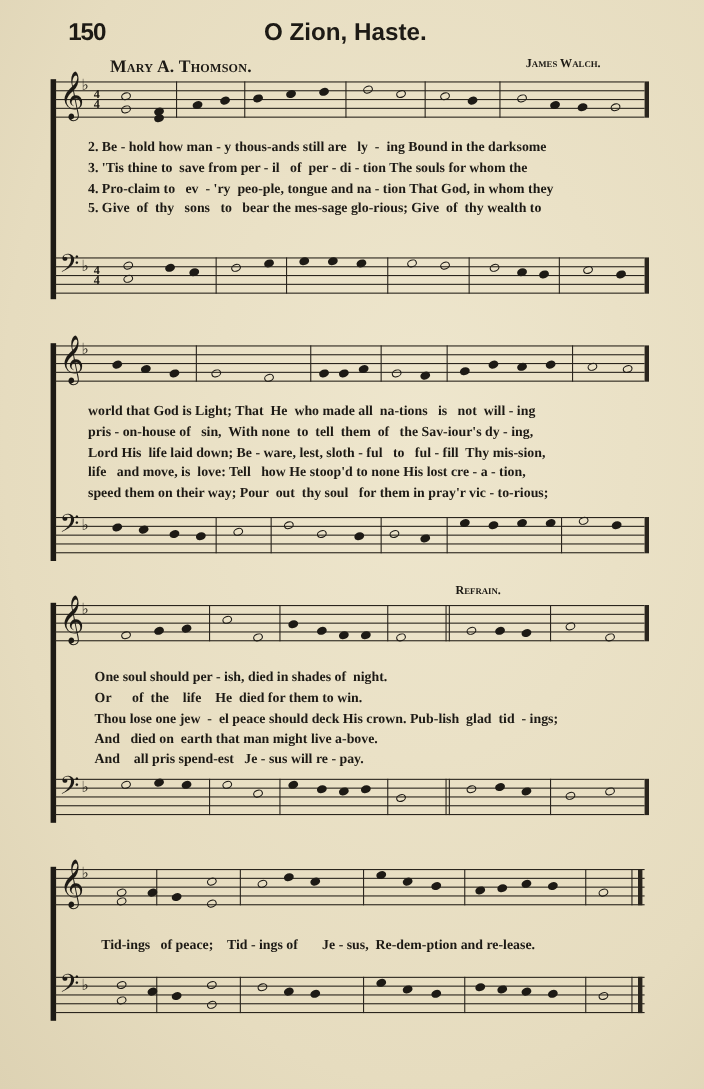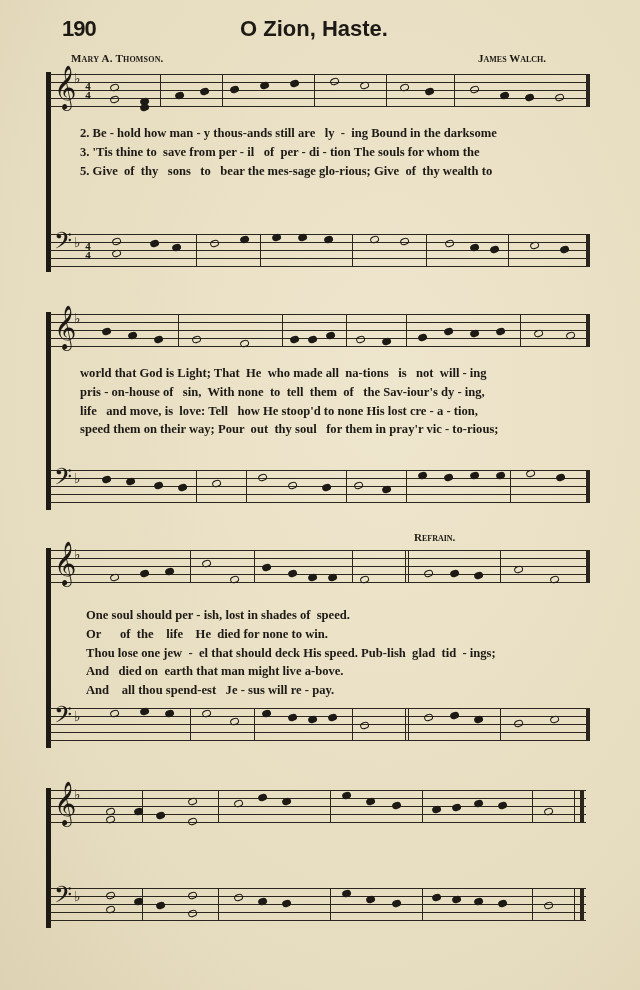--- a/index.html
+++ b/index.html
@@ -6,21 +6,21 @@
     body {
       width: 640px; height: 990px; overflow: hidden;
       background: #e9e0c4;
       font-family: "Liberation Serif", "DejaVu Serif", serif;
       color: #1d1a15;
       position: relative;
     }
     .page { position: absolute; inset: 0; background: radial-gradient(ellipse at 60% 40%, #eee6cd 0%, #e6dcbf 70%, #ddd2b3 100%); }
     .hymn-number { position: absolute; left: 62px; top: 16px; font-size: 22px; font-weight: bold; font-family: "Liberation Sans", "DejaVu Sans", sans-serif; letter-spacing: -1px; }
     .hymn-title { position: absolute; left: 240px; top: 16px; font-size: 22px; font-weight: bold; font-family: "Liberation Sans", "DejaVu Sans", sans-serif; }
-    .author { position: absolute; left: 71px; top: 52px; font-size: 11px; font-weight: bold; font-variant: small-caps; letter-spacing: 0.2px; }
+    .author { position: absolute; left: 100px; top: 52px; font-size: 16px; font-weight: bold; font-variant: small-caps; letter-spacing: 0.2px; }
     .composer { position: absolute; left: 478px; top: 52px; font-size: 11px; font-weight: bold; font-variant: small-caps; }
     .refrain-label { position: absolute; left: 414px; top: 531px; font-size: 11px; font-weight: bold; font-variant: small-caps; }
 
     .system { position: absolute; left: 46px; width: 540px; }
     .system-bar { position: absolute; left: 0; width: 5px; background: #1d1a15; }
     .staff { position: absolute; left: 4px; right: 0; height: 33px; }
     .staff .line { position: absolute; left: 0; right: 0; height: 1.3px; background: #2a251d; }
     .staff .bar { position: absolute; top: 0; width: 1.4px; height: 33px; background: #2a251d; }
     .staff .bar.end { width: 4px; }
     .clef { position: absolute; left: 4px; font-size: 38px; line-height: 1; }
@@ -31,21 +31,21 @@
 
     .lyrics { position: absolute; left: 80px; width: 510px; font-size: 12.6px; line-height: 18.8px; }
     .lyric-line { white-space: pre; font-weight: 600; }
     .refrain-extra { font-weight: bold; }
   </style>
 </head>
 <body>
 
 <div class="page">
 
-  <div class="hymn-number">190</div>
+  <div class="hymn-number">150</div>
   <div class="hymn-title">O Zion, Haste.</div>
   <div class="author">Mary A. Thomson.</div>
   <div class="composer">James Walch.</div>
 
   <div class="system" style="top:72px;">
     <div class="system-bar" style="top:0;height:200px;"></div>
     <div class="staff" style="top:2px;">
       <div class="line" style="top:0"></div>
         <div class="line" style="top:8px"></div>
         <div class="line" style="top:16px"></div>
@@ -108,20 +108,21 @@
         <div class="note" style="left:420px;top:10px"></div>
         <div class="note" style="left:440px;top:12px"></div>
       <div class="note open" style="left:480px;top:8px"></div>
         <div class="note" style="left:510px;top:12px"></div>
     </div>
   </div>
 
   <div class="lyrics" style="top:124px;">
     <div class="lyric-line">2. Be - hold how man - y thous-ands still are   ly  -  ing Bound in the darksome</div>
     <div class="lyric-line">3. 'Tis thine to  save from per - il   of  per - di - tion The souls for whom the</div>
+    <div class="lyric-line">4. Pro-claim to   ev  - 'ry  peo-ple, tongue and na - tion That God, in whom they</div>
     <div class="lyric-line">5. Give  of  thy   sons   to   bear the mes-sage glo-rious; Give  of  thy wealth to</div>
   </div>
 
   <div class="system" style="top:312px;">
     <div class="system-bar" style="top:0;height:198px;"></div>
     <div class="staff" style="top:2px;">
       <div class="line" style="top:0"></div>
         <div class="line" style="top:8px"></div>
         <div class="line" style="top:16px"></div>
         <div class="line" style="top:24px"></div>
@@ -180,20 +181,21 @@
         <div class="note" style="left:420px;top:2px"></div>
         <div class="note" style="left:446px;top:2px"></div>
       <div class="note open" style="left:476px;top:0px"></div>
         <div class="note" style="left:506px;top:4px"></div>
     </div>
   </div>
 
   <div class="lyrics" style="top:364px;">
     <div class="lyric-line">world that God is Light; That  He  who made all  na-tions   is   not  will - ing</div>
     <div class="lyric-line">pris - on-house of   sin,  With none  to  tell  them  of   the Sav-iour's dy - ing,</div>
+    <div class="lyric-line">Lord His  life laid down; Be - ware, lest, sloth - ful   to   ful - fill  Thy mis-sion,</div>
     <div class="lyric-line">life   and move, is  love: Tell   how He stoop'd to none His lost cre - a - tion,</div>
     <div class="lyric-line">speed them on their way; Pour  out  thy soul   for them in pray'r vic - to-rious;</div>
   </div>
 
   <div class="refrain-label">Refrain.</div>
 
   <div class="system" style="top:548px;">
     <div class="system-bar" style="top:0;height:200px;"></div>
     <div class="staff" style="top:2px;">
       <div class="line" style="top:0"></div>
@@ -253,25 +255,25 @@
       <div class="note open" style="left:310px;top:14px"></div>
       <div class="note open" style="left:374px;top:6px"></div>
         <div class="note" style="left:400px;top:4px"></div>
         <div class="note" style="left:424px;top:8px"></div>
       <div class="note open" style="left:464px;top:12px"></div>
         <div class="note open" style="left:500px;top:8px"></div>
     </div>
   </div>
 
   <div class="lyrics" style="top:606px;left:86px;">
-    <div class="lyric-line">One soul should per - ish, lost in shades of  speed.</div>
-    <div class="lyric-line">Or      of  the    life    He  died for none to win.</div>
-    <div class="lyric-line"><span>Thou lose one jew  -  el that should deck His speed.</span> <span class="refrain-extra">Pub-lish  glad  tid  - ings;</span></div>
+    <div class="lyric-line">One soul should per - ish, died in shades of  night.</div>
+    <div class="lyric-line">Or      of  the    life    He  died for them to win.</div>
+    <div class="lyric-line"><span>Thou lose one jew  -  el peace should deck His crown.</span> <span class="refrain-extra">Pub-lish  glad  tid  - ings;</span></div>
     <div class="lyric-line">And   died on  earth that man might live a-bove.</div>
-    <div class="lyric-line">And    all thou spend-est   Je - sus will re - pay.</div>
+    <div class="lyric-line">And    all pris spend-est   Je - sus will re - pay.</div>
   </div>
 
   <div class="system" style="top:788px;">
     <div class="system-bar" style="top:0;height:140px;"></div>
     <div class="staff" style="top:2px;">
       <div class="line" style="top:0"></div>
         <div class="line" style="top:8px"></div>
         <div class="line" style="top:16px"></div>
         <div class="line" style="top:24px"></div>
         <div class="line" style="top:32px"></div>
@@ -330,14 +332,17 @@
         <div class="note" style="left:316px;top:8px"></div>
         <div class="note" style="left:342px;top:12px"></div>
       <div class="note" style="left:382px;top:6px"></div>
         <div class="note" style="left:402px;top:8px"></div>
         <div class="note" style="left:424px;top:10px"></div>
         <div class="note" style="left:448px;top:12px"></div>
       <div class="note open" style="left:494px;top:14px"></div>
     </div>
   </div>
 
+  <div class="lyrics" style="top:850px;left:92px;">
+    <div class="lyric-line">Tid-ings   of peace;    Tid - ings of       Je - sus,  Re-dem-ption and re-lease.</div>
+  </div>
 
 </div>
 
 </body></html>

